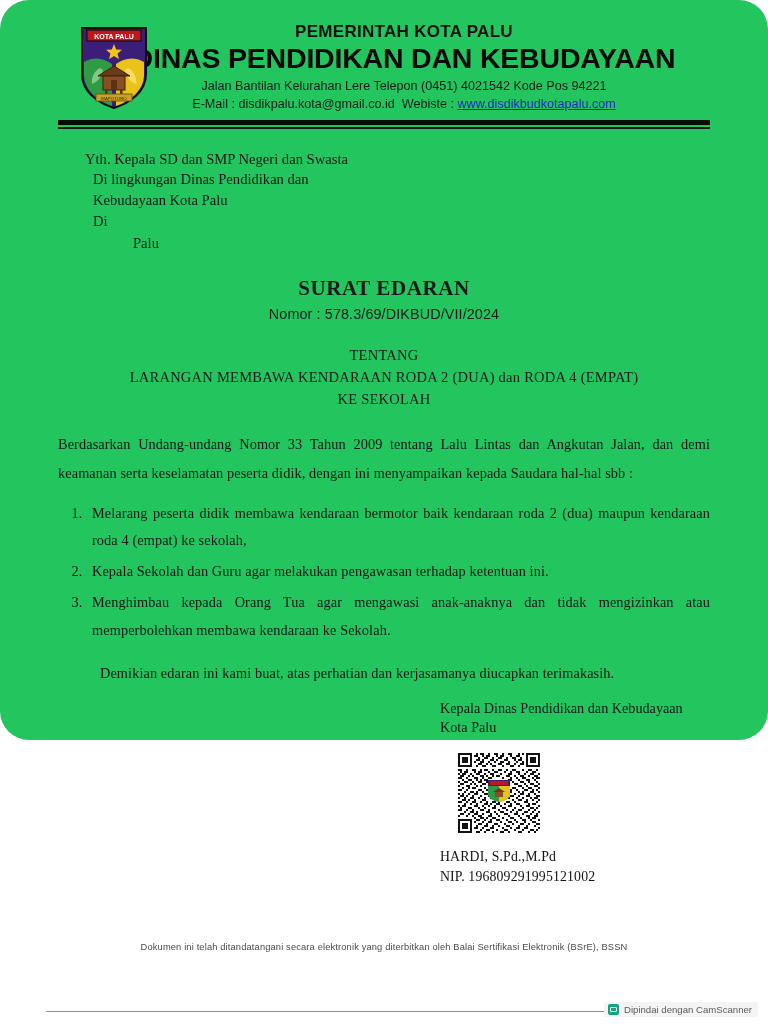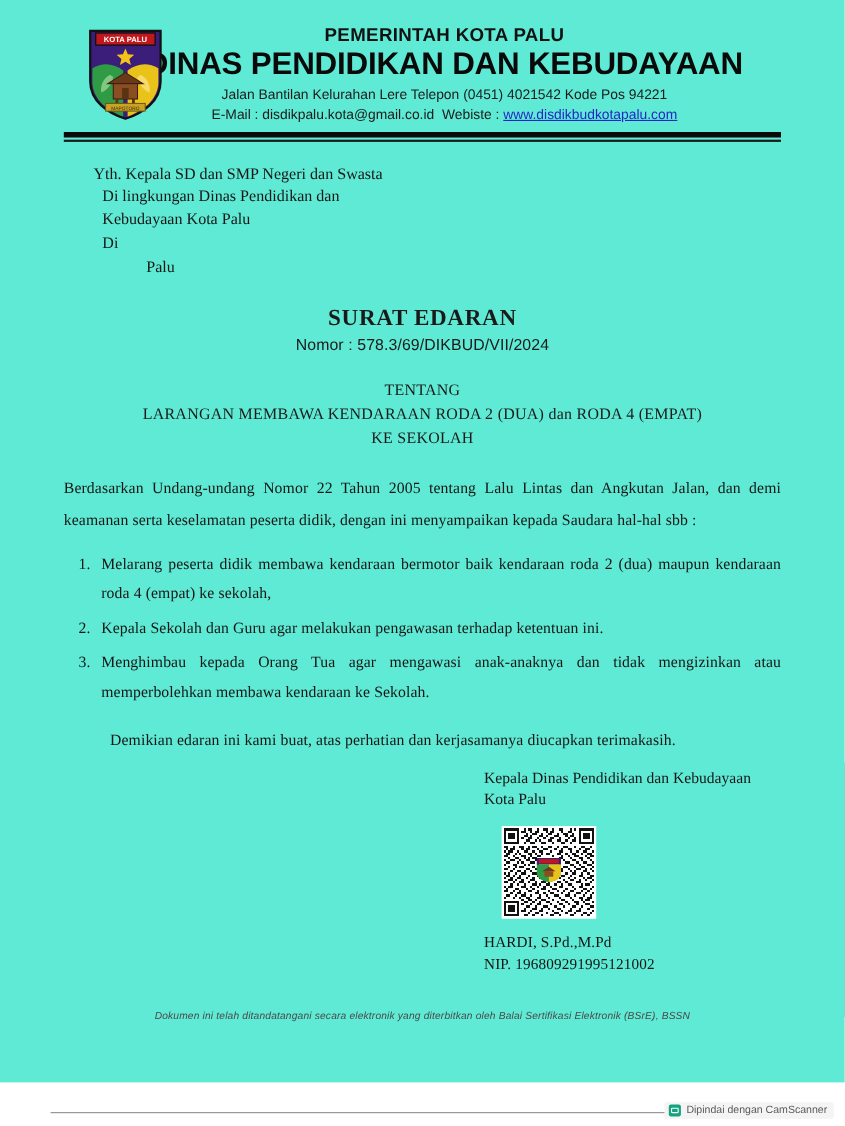--- a/index.html
+++ b/index.html
@@ -11,23 +11,24 @@
     width: 768px;
     height: 1024px;
     overflow: hidden;
     font-family: "Liberation Serif", serif;
     color: #1a1a1a;
     position: relative;
   }
   .page {
     position: relative;
     width: 768px;
-    height: 984px;
-    background: #5eead4;
+    height: 740px;
+    background: #22c55e;
     box-sizing: border-box;
+    border-radius: 29px;
   }
 
   
   .kop {
     position: relative;
     padding: 22px 58px 0 58px;
     text-align: center;
   }
   .kop-inner {
     position: relative;
@@ -194,24 +195,23 @@
     line-height: 1.45;
     letter-spacing: 0.15px;
     color: #131313;
   }
 
   
   .bsre-note {
     position: absolute;
     left: 0;
     right: 0;
-    top: 918px;
+    top: 942px;
     text-align: center;
     font-family: "Liberation Sans", sans-serif;
-    font-style: italic;
     font-size: 9.3px;
     color: #4a4a4a;
     letter-spacing: 0.15px;
   }
   .bottom-rule {
     position: absolute;
     left: 46px;
     right: 46px;
     top: 1011px;
     height: 1px;
@@ -306,21 +306,21 @@
     <div class="nomor">Nomor : 578.3/69/DIKBUD/VII/2024</div>
   </div>
 
   <div class="tentang-block">
     <div>TENTANG</div>
     <div>LARANGAN MEMBAWA KENDARAAN RODA 2 (DUA) dan RODA 4 (EMPAT)</div>
     <div>KE SEKOLAH</div>
   </div>
 
   <div class="body-wrap">
-    <div class="para-intro">Berdasarkan Undang-undang Nomor 22 Tahun 2005 tentang Lalu Lintas dan Angkutan Jalan, dan demi keamanan serta keselamatan peserta didik,  dengan ini menyampaikan kepada Saudara hal-hal sbb :</div>
+    <div class="para-intro">Berdasarkan Undang-undang Nomor 33 Tahun 2009 tentang Lalu Lintas dan Angkutan Jalan, dan demi keamanan serta keselamatan peserta didik,  dengan ini menyampaikan kepada Saudara hal-hal sbb :</div>
     <ol class="points">
       <li>Melarang peserta didik membawa kendaraan bermotor baik kendaraan roda 2 (dua) maupun kendaraan roda 4 (empat)  ke sekolah,</li>
       <li>Kepala Sekolah dan Guru agar melakukan pengawasan terhadap ketentuan ini.</li>
       <li>Menghimbau kepada Orang Tua agar mengawasi anak-anaknya dan tidak mengizinkan atau memperbolehkan membawa kendaraan ke Sekolah.</li>
     </ol>
     <div class="para-closing">Demikian edaran ini kami buat, atas perhatian dan kerjasamanya diucapkan terimakasih.</div>
 
     <div class="sign-block">
       <div>Kepala Dinas Pendidikan dan Kebudayaan</div>
       <div>Kota Palu</div>

